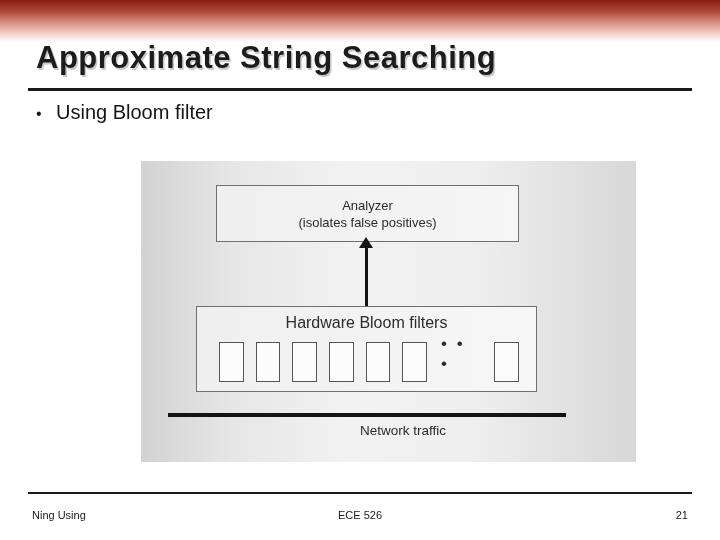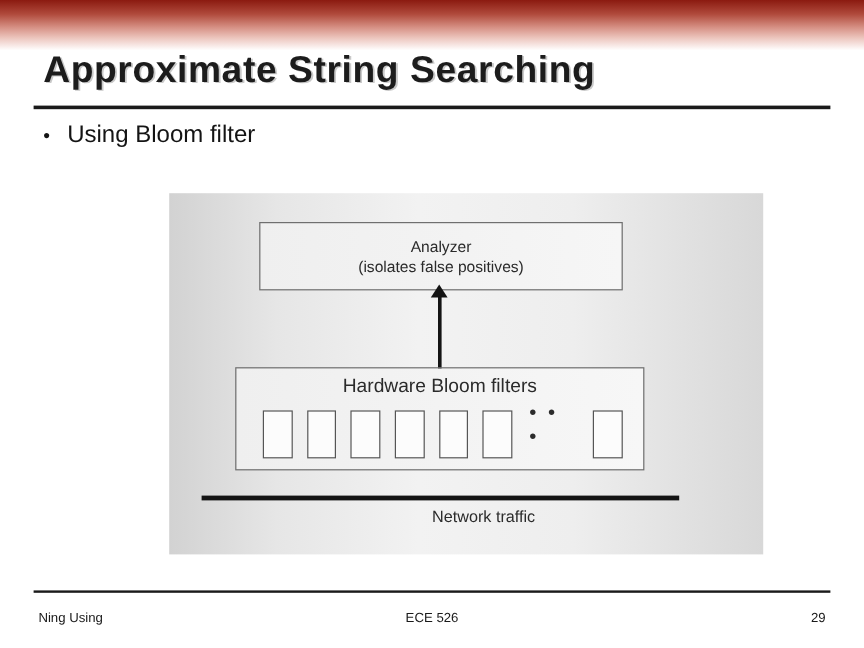--- a/index.html
+++ b/index.html
@@ -275,15 +275,15 @@
     </div>
 
     <div class="net-line"></div>
     <div class="net-label">Network traffic</div>
 
   </div>
 
   <div class="footer-rule"></div>
   <div class="footer-left">Ning Using</div>
   <div class="footer-center">ECE 526</div>
-  <div class="footer-right">29</div>
+  <div class="footer-right">21</div>
 
 </div>
 
 </body></html>

